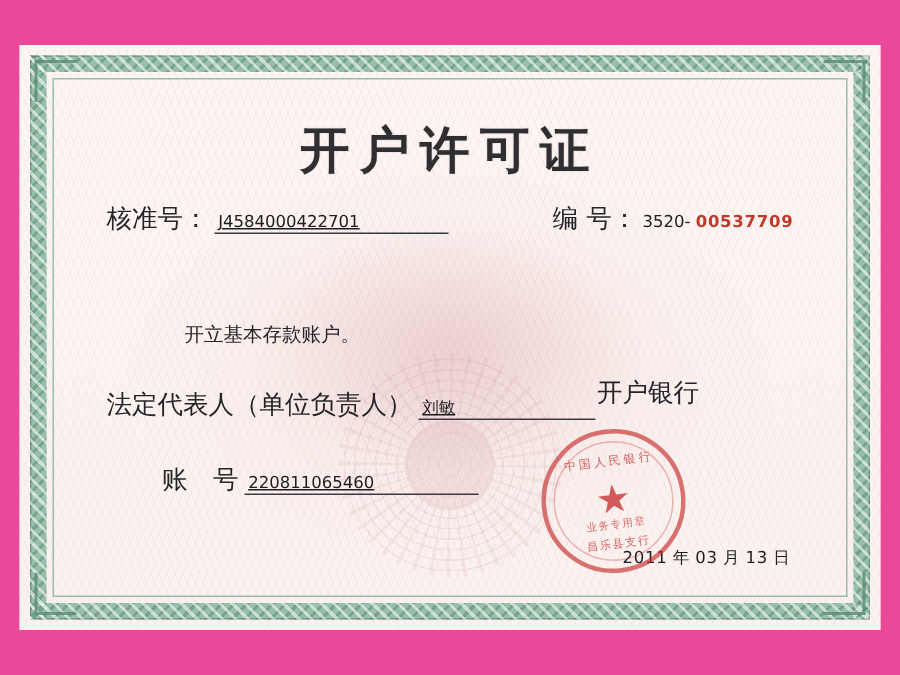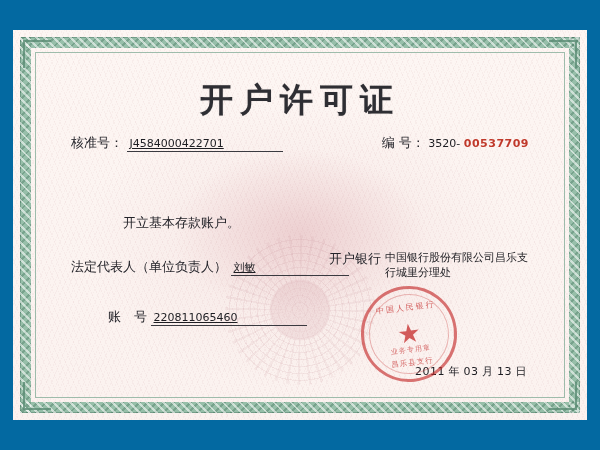--- a/index.html
+++ b/index.html
@@ -10,21 +10,21 @@
     width: 600px;
     height: 450px;
     background: #ffffff;
     font-family: "DejaVu Sans", sans-serif;
     overflow: hidden;
   }
   .page {
     position: relative;
     width: 600px;
     height: 450px;
-    background: #0369a1;
+    background: #ec4899;
   }
   
   .cert {
     position: absolute;
     left: 13px;
     top: 30px;
     width: 574px;
     height: 390px;
     background: #fdf7f4;
     box-sizing: border-box;
@@ -141,21 +141,21 @@
     text-shadow: 0 0 1px rgba(0,0,0,0.25);
   }
   .row {
     position: absolute;
     font-family: "DejaVu Sans", sans-serif;
     font-size: 11px;
     color: #2b2b30;
     white-space: nowrap;
   }
   .lbl {
-    font-size: 13px;
+    font-size: 17px;
     color: #24242a;
   }
   .val {
     font-size: 11px;
     color: #1d1d22;
   }
   .ul {
     display: inline-block;
     border-bottom: 1px solid #3a3a40;
     min-width: 40px;
@@ -285,21 +285,20 @@
       </div>
 
       <div class="row" id="row-rep">
         <span class="lbl">法定代表人（单位负责人）</span>
         <span class="val ul mid">刘敏</span>
       </div>
 
       <div class="row" id="row-bank">
         <div class="bankline">
           <span class="lbl">开户银行</span>
-          <span class="bankval">中国银行股份有限公司昌乐支行城里分理处</span>
         </div>
       </div>
 
       <div class="row" id="row-account">
         <span class="lbl">账　号</span>
         <span class="val ul long">220811065460</span>
       </div>
 
 
       <div class="row" id="row-date">

